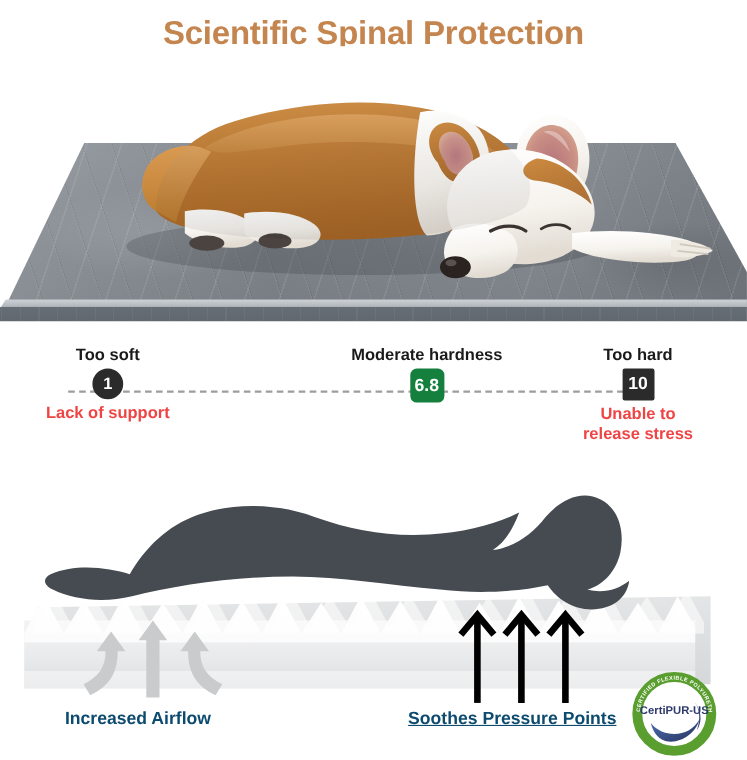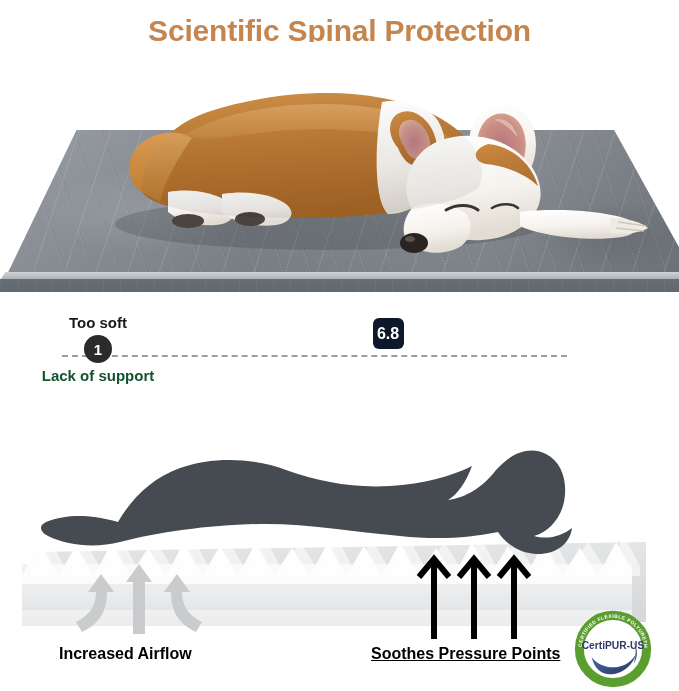--- a/index.html
+++ b/index.html
@@ -129,21 +129,21 @@
   .stop-top {
     font-size: 15px;
     font-weight: bold;
     color: #1a1a1a;
     white-space: nowrap;
     line-height: 1.15;
   }
   .stop-bottom {
     font-size: 15px;
     font-weight: bold;
-    color: #14532d;
+    color: #ef4444;
     white-space: nowrap;
     line-height: 1.18;
     margin-top: 4px;
   }
   .marker-row {
     display: flex;
     justify-content: center;
     margin: 4px 0 2px 0;
   }
   .marker {
@@ -157,21 +157,21 @@
   }
   .marker.circle {
     width: 28px; height: 28px;
     border-radius: 50%;
     background: #2b2b2b;
     font-size: 15px;
   }
   .marker.sq-tan {
     width: 31px; height: 31px;
     border-radius: 6px;
-    background: #0f172a;
+    background: #15803d;
     font-size: 16px;
   }
   .marker.sq-dark {
     width: 29px; height: 29px;
     border-radius: 2px;
     background: #2b2b2b;
     font-size: 16px;
   }
 
   
@@ -181,21 +181,21 @@
     width: 679px;
     height: 267px;
     background: #ffffff;
   }
   .foam-svg { position: absolute; left: 0; top: 0; }
 
   .foot-label {
     position: absolute;
     font-size: 16px;
     font-weight: bold;
-    color: #000000;
+    color: #0c4a6e;
     white-space: nowrap;
   }
   .foot-label.left  { left: 59px;  top: 645px; }
   .foot-label.right { left: 371px; top: 645px; text-decoration: underline; }
 
   
   .certipur {
     position: absolute;
     left: 572px;
     top: 608px;
@@ -314,25 +314,34 @@
 
   <div class="scale-stop" style="left: 8px; top: 14px; width: 180px;">
     <div class="stop-top">Too soft</div>
     <div class="marker-row">
       <div class="marker circle">1</div>
     </div>
     <div class="stop-bottom">Lack of support</div>
   </div>
 
   <div class="scale-stop" style="left: 298px; top: 14px; width: 180px;">
+    <div class="stop-top">Moderate hardness</div>
     <div class="marker-row">
       <div class="marker sq-tan">6.8</div>
     </div>
   </div>
 
+  <div class="scale-stop" style="left: 490px; top: 14px; width: 180px;">
+    <div class="stop-top">Too hard</div>
+    <div class="marker-row">
+      <div class="marker sq-dark">10</div>
+    </div>
+    <div class="stop-bottom">Unable to</div>
+    <div class="stop-bottom" style="margin-top:0;">release stress</div>
+  </div>
 </div>
 
 <div class="foam-section">
   <svg class="foam-svg" width="679" height="267" viewBox="0 0 679 267">
     <defs>
       <linearGradient id="foamBody" x1="0" y1="0" x2="0" y2="1">
         <stop offset="0%" stop-color="#f3f3f4"></stop>
         <stop offset="55%" stop-color="#e9eaeb"></stop>
         <stop offset="100%" stop-color="#dcdddf"></stop>
       </linearGradient>

